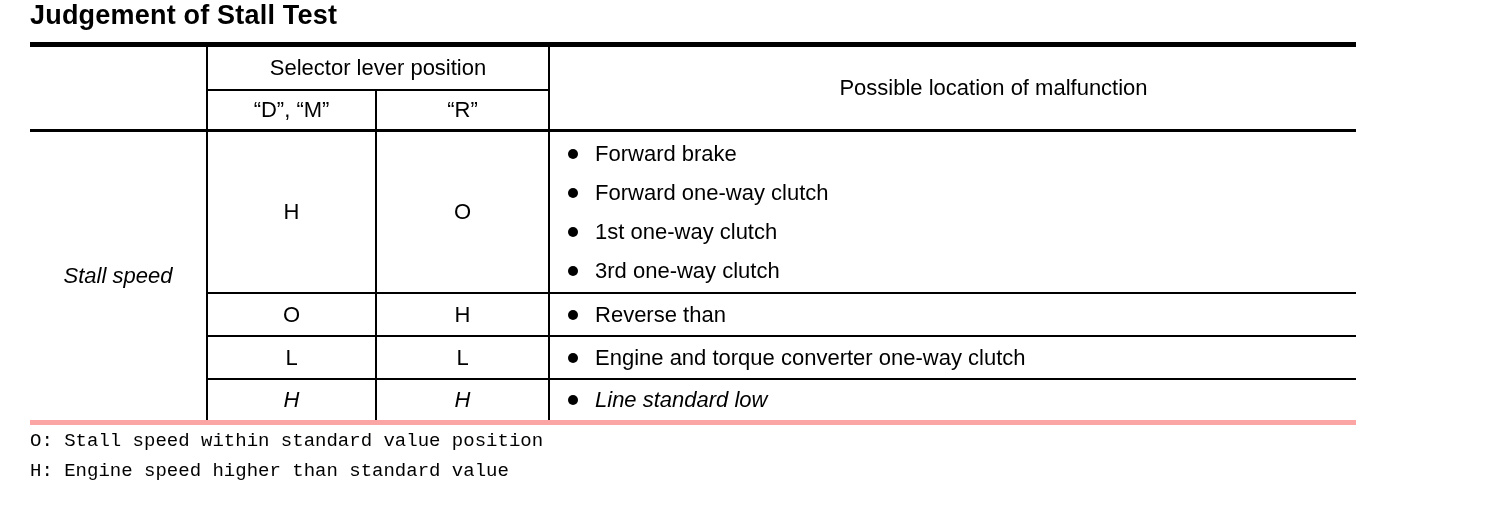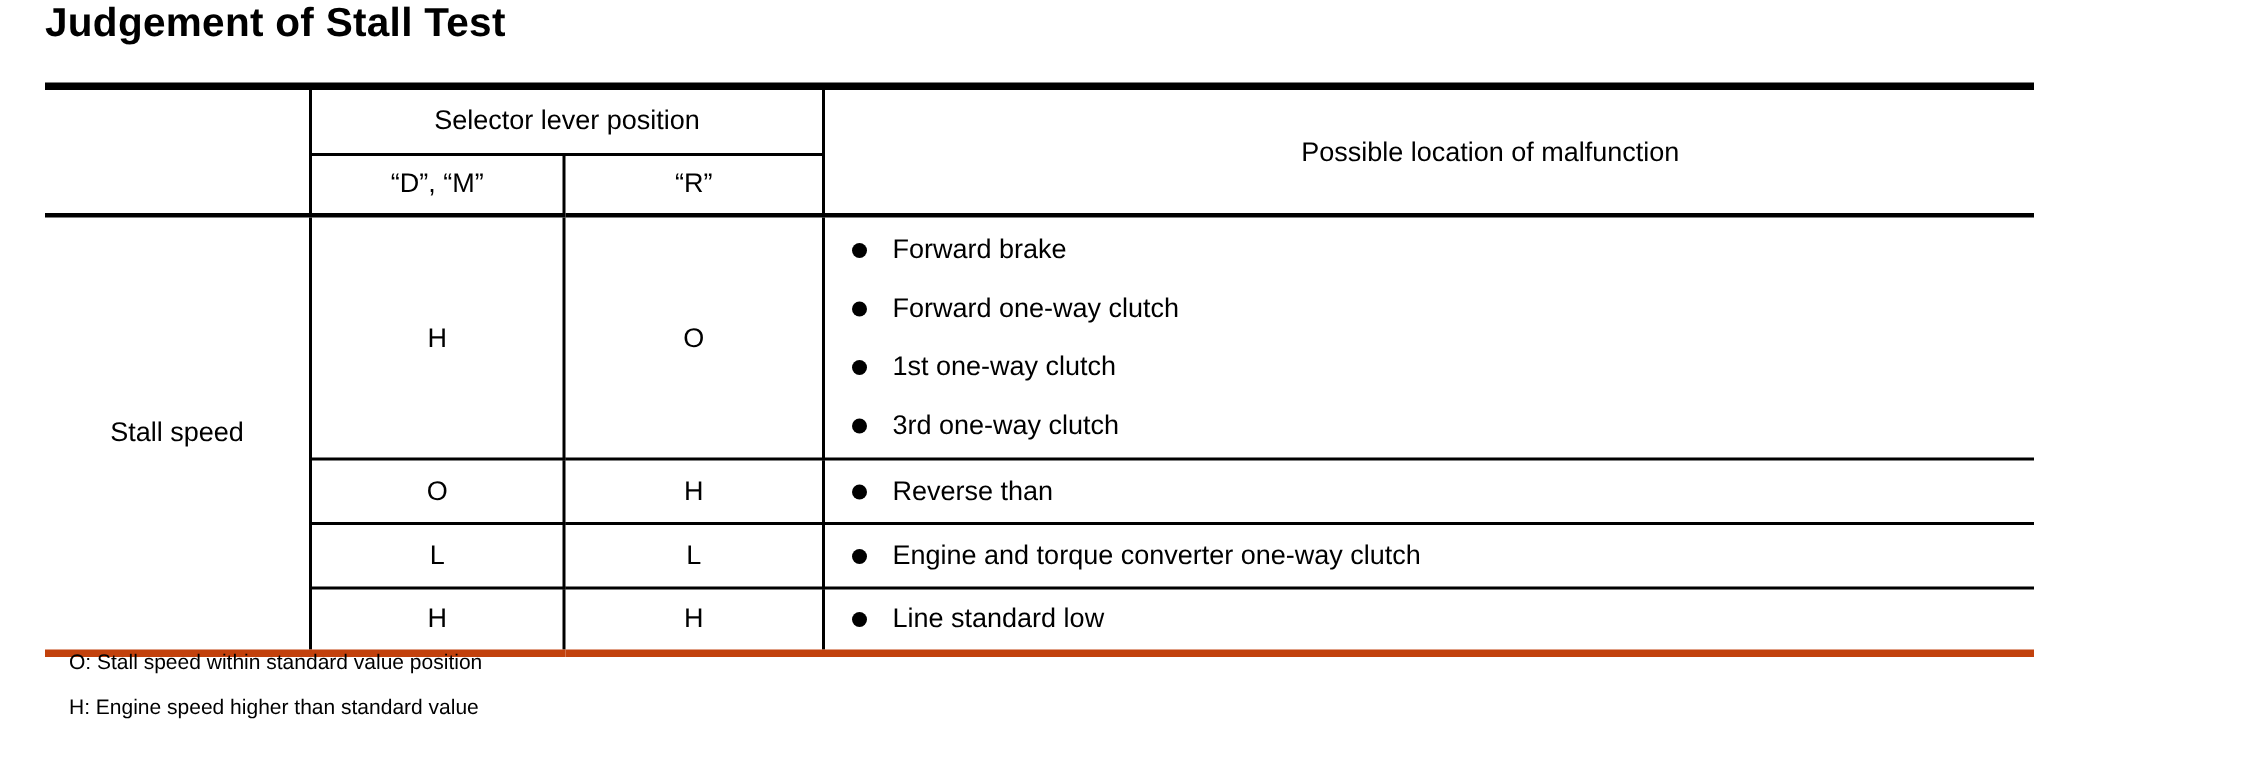--- a/index.html
+++ b/index.html
@@ -22,40 +22,40 @@
     top: 0px;
     margin: 0;
     font-size: 27px;
     font-weight: bold;
     letter-spacing: 0.2px;
     white-space: nowrap;
   }
   table.stall-table {
     position: absolute;
     left: 30px;
-    top: 55px;
+    top: 42px;
     width: 1407px;
     border-collapse: collapse;
     table-layout: fixed;
-    font-size: 18px;
+    font-size: 22px;
   }
   col.c1 { width: 177px; }
   col.c2 { width: 169px; }
   col.c3 { width: 173px; }
   col.c4 { width: 888px; }
 
   th, td {
     padding: 0;
     font-weight: normal;
     vertical-align: middle;
   }
 
   
   .bt-thick { border-top: 5px solid #000; }
-  .bb-thick { border-bottom: 5px solid #c2410c; }
+  .bb-thick { border-bottom: 5px solid #fca5a5; font-style: italic; }
   .bb-med   { border-bottom: 3px solid #000; }
   .bb-thin  { border-bottom: 2px solid #000; }
   .br-thin  { border-right: 2px solid #000; }
   .bl-thin  { border-left: 2px solid #000; }
 
   .center { text-align: center; }
 
   tr.hdr1 { height: 45px; }
   tr.hdr2 { height: 41px; }
   tr.body1 { height: 159px; }
@@ -79,25 +79,26 @@
     display: inline-block;
     width: 10px;
     height: 10px;
     border-radius: 50%;
     background: #000;
     margin-right: 17px;
     flex: 0 0 auto;
   }
   .notes {
     position: absolute;
-    left: 46px;
+    left: 30px;
     top: 426px;
-    font-size: 14px;
+    font-size: 19px;
     line-height: 30px;
     white-space: nowrap;
+    font-family: Liberation Mono, monospace;
   }
 </style>
 </head>
 <body>
 
 <div class="page">
 
   <h1 class="title">Judgement of Stall Test</h1>
 
   <table class="stall-table">

